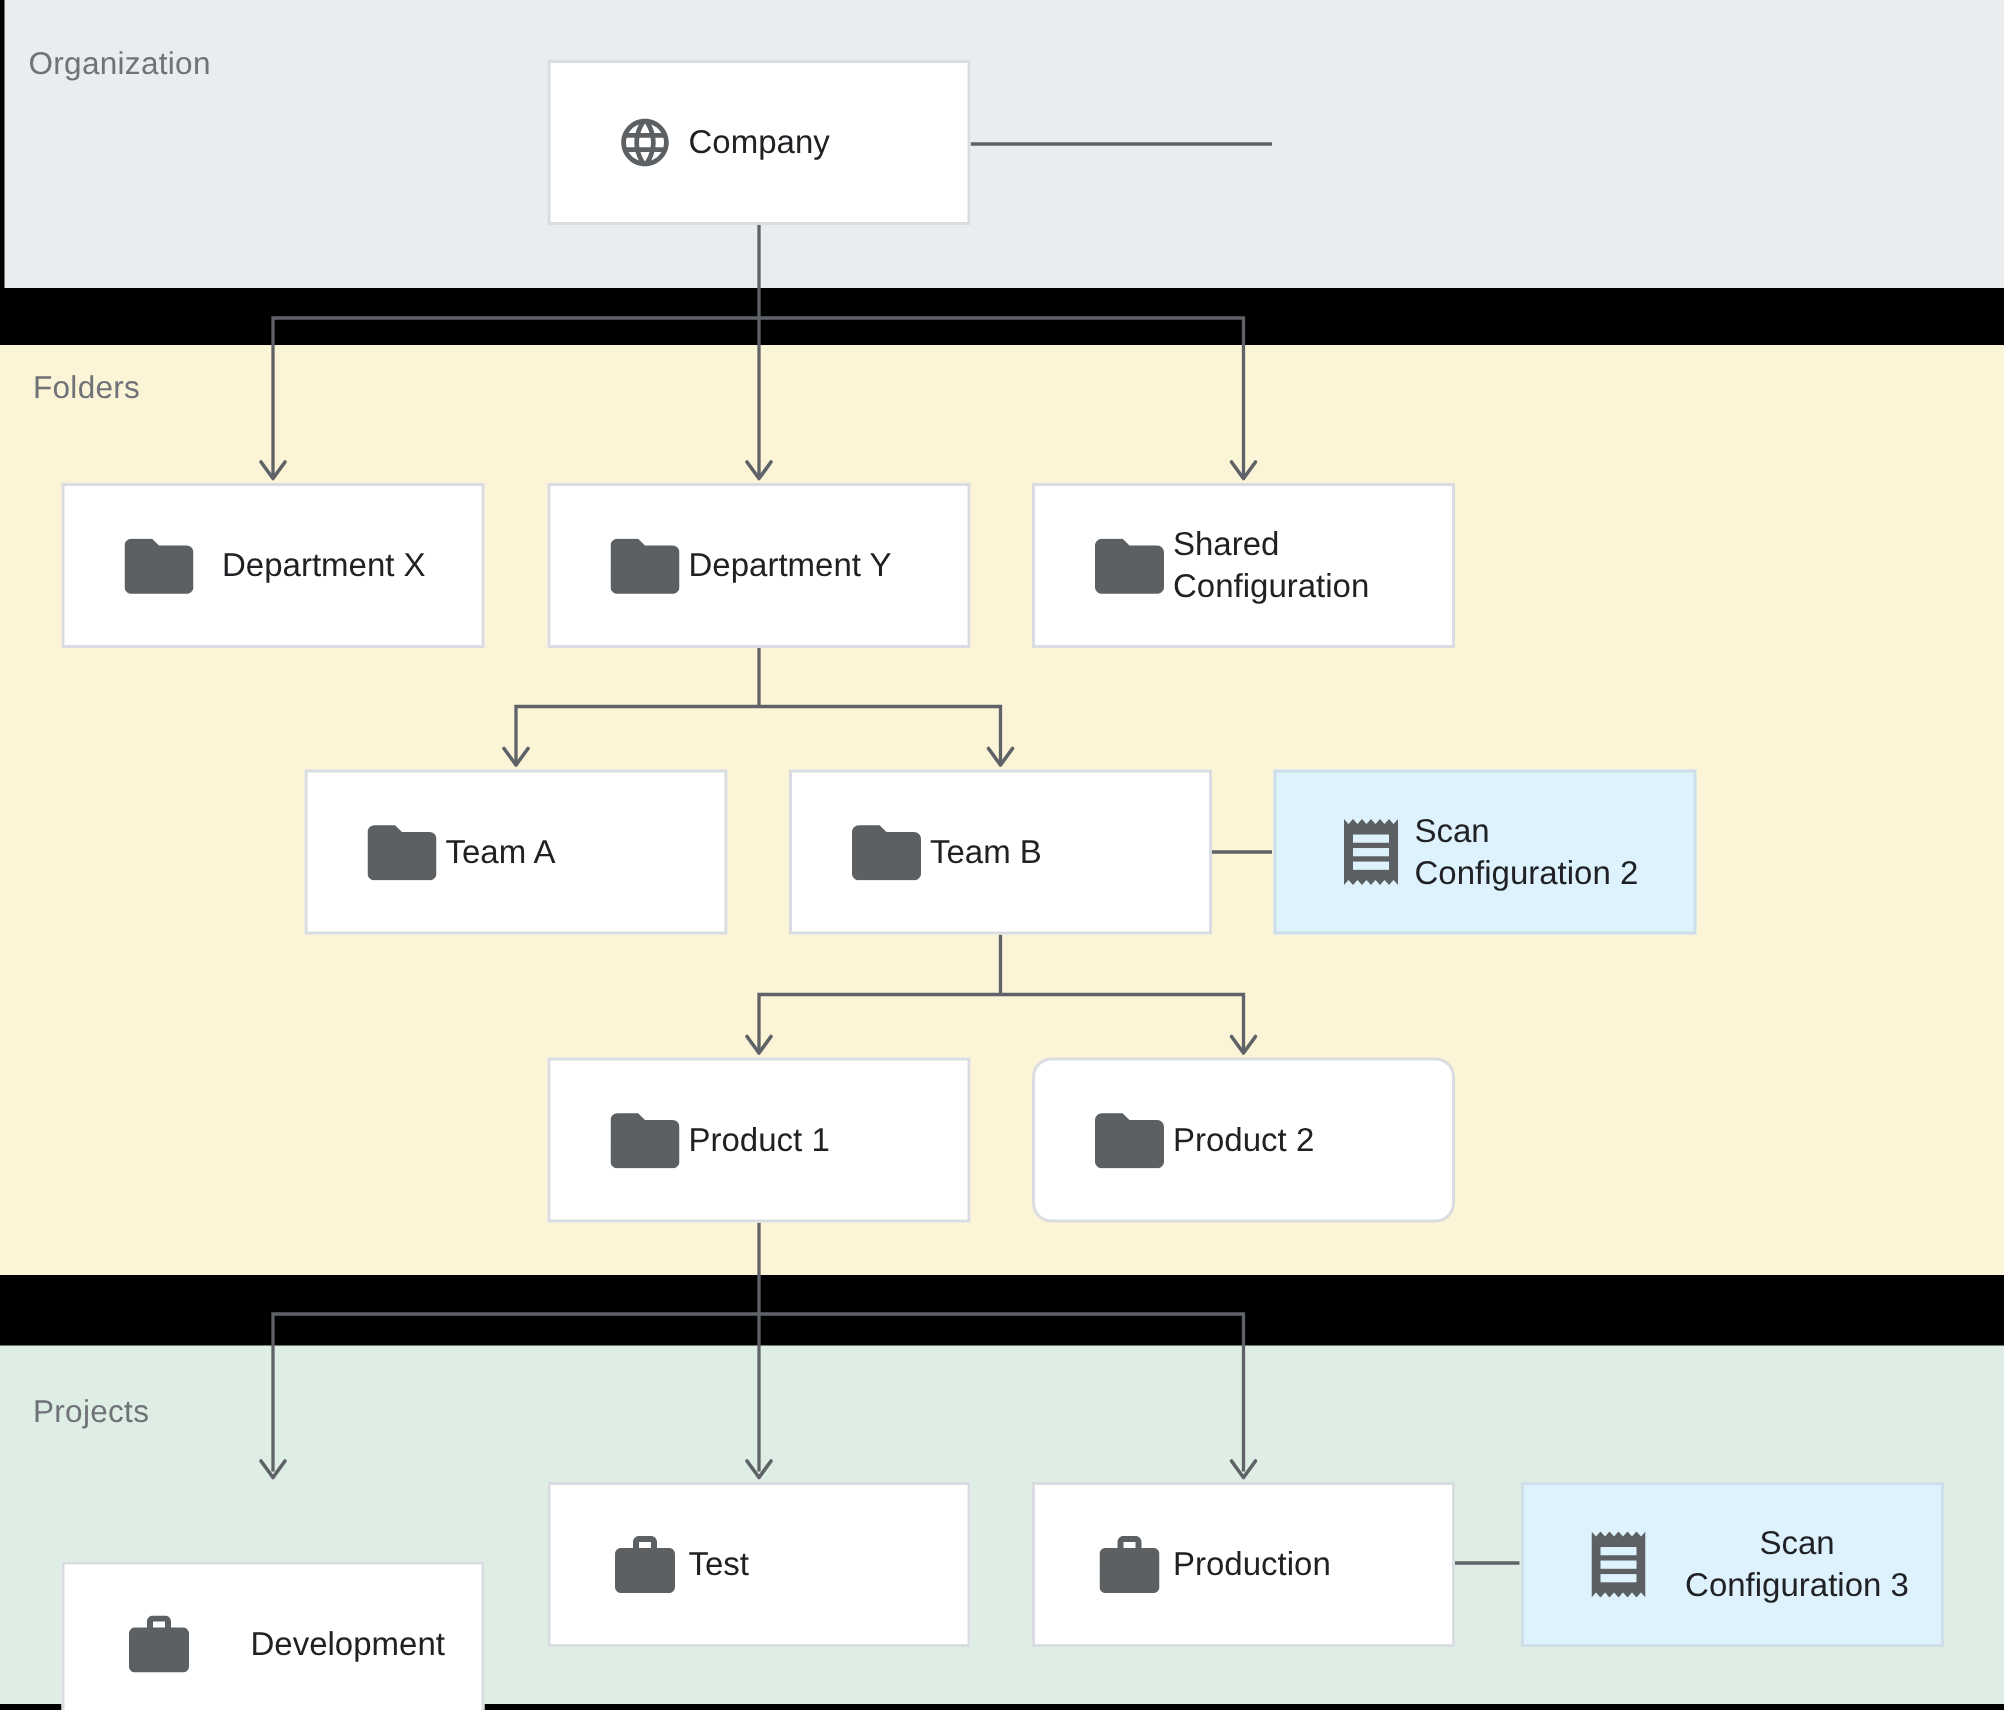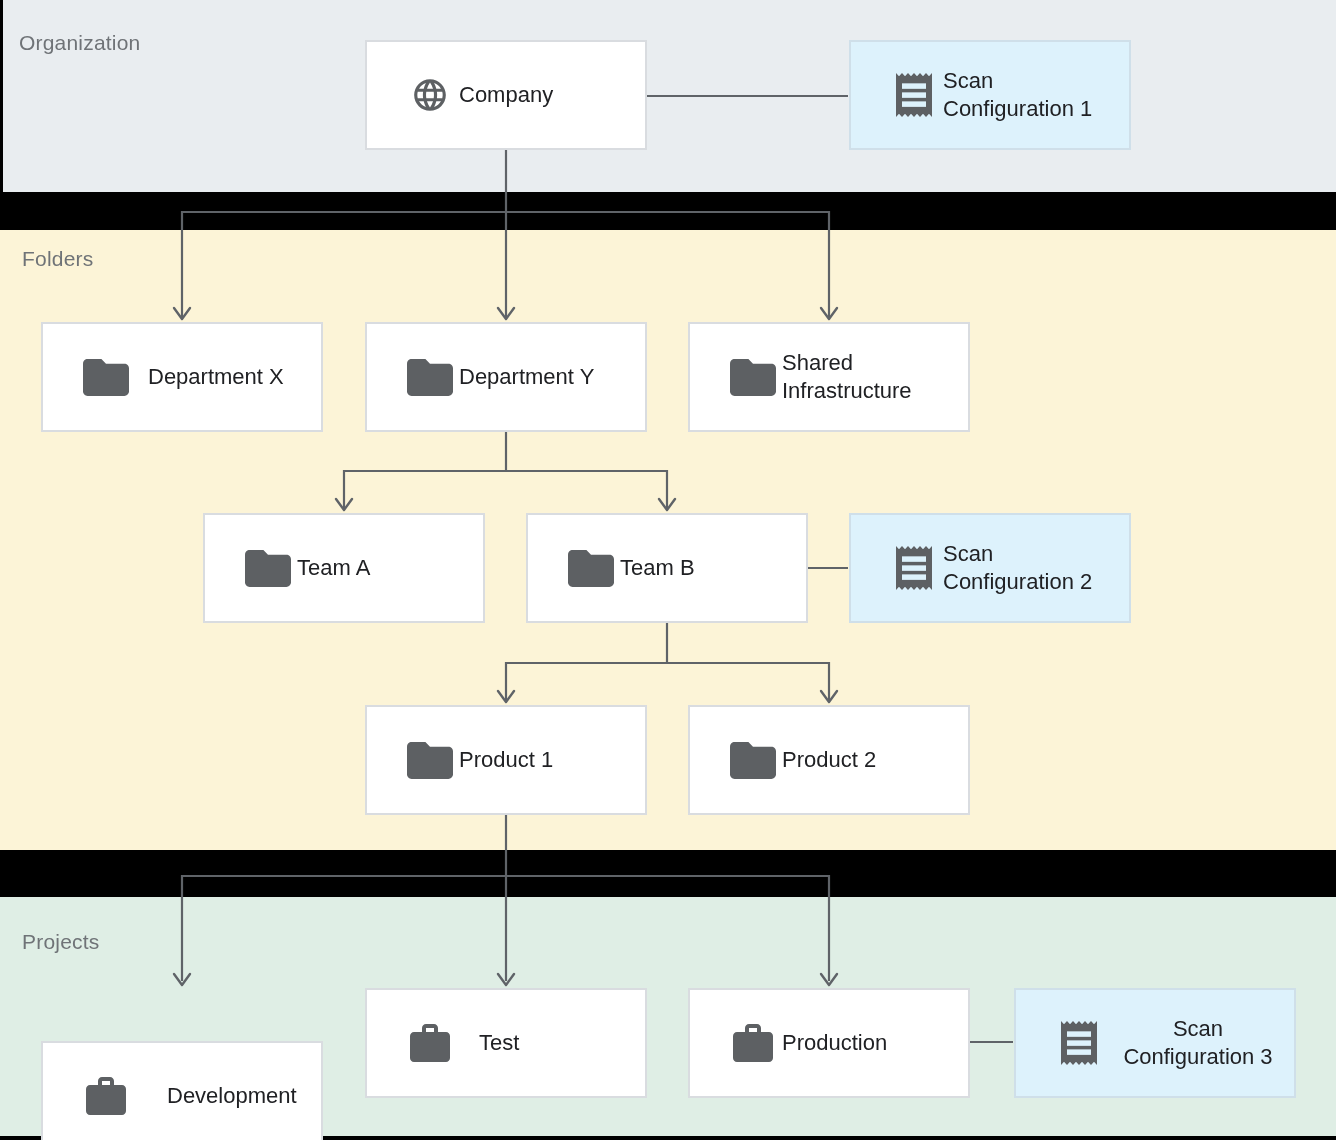--- a/index.html
+++ b/index.html
@@ -30,23 +30,23 @@
   
   .n-company{left:365px;top:40px;}
   .n-sc1{left:849px;top:40px;}
   .n-deptx{left:41px;top:322px;gap:13px;}
   .n-depty{left:365px;top:322px;}
   .n-sharedinfra{left:688px;top:322px;}
   .n-teama{left:203px;top:513px;}
   .n-teamb{left:526px;top:513px;}
   .n-sc2{left:849px;top:513px;}
   .n-product1{left:365px;top:705px;}
-  .n-product2{left:688px;top:705px;}
+  .n-product2{left:688px;top:705px;border-radius:13px;}
   .n-development{left:41px;top:1041px;gap:32px;}
-  .n-test{left:365px;top:988px;gap:20px;}
+  .n-test{left:365px;top:988px;}
   .n-production{left:688px;top:988px;}
   .n-sc3{left:1014px;top:988px;text-align:center;}
   #connectors{position:absolute;left:0;top:0;pointer-events:none;}
 </style>
 </head>
 <body>
 
 <div id="canvas">
 
   <div class="band band-organization"></div>
@@ -89,145 +89,132 @@
 
   <div class="node n-company">
     <span class="icon">
       <svg width="38" height="38" viewBox="0 0 24 24" fill="#5d6063">
           <path d="M11.99 2C6.47 2 2 6.48 2 12s4.47 10 9.99 10C17.52 22 22 17.52 22 12S17.52 2 11.99 2zm6.93 6h-2.95c-.32-1.25-.78-2.45-1.38-3.56 1.84.63 3.37 1.91 4.33 3.56zM12 4.04c.83 1.2 1.48 2.53 1.91 3.96h-3.82c.43-1.43 1.08-2.76 1.91-3.96zM4.26 14C4.1 13.36 4 12.69 4 12s.1-1.36.26-2h3.38c-.08.66-.14 1.32-.14 2 0 .68.06 1.34.14 2H4.26zm.82 2h2.95c.32 1.25.78 2.45 1.38 3.56-1.84-.63-3.37-1.9-4.33-3.56zm2.95-8H5.08c.96-1.66 2.49-2.93 4.33-3.56C8.81 5.55 8.35 6.75 8.03 8zM12 19.96c-.83-1.2-1.48-2.53-1.91-3.96h3.82c-.43 1.43-1.08 2.76-1.91 3.96zM14.34 14H9.66c-.09-.66-.16-1.32-.16-2 0-.68.07-1.35.16-2h4.68c.09.65.16 1.32.16 2 0 .68-.07 1.34-.16 2zm.25 5.56c.6-1.11 1.06-2.31 1.38-3.56h2.95c-.96 1.65-2.49 2.93-4.33 3.56zM16.36 14c.08-.66.14-1.32.14-2 0-.68-.06-1.34-.14-2h3.38c.16.64.26 1.31.26 2s-.1 1.36-.26 2h-3.38z"></path>
         </svg>
     </span>
     <span class="label">Company</span>
   </div>
 
-  <div class="node scan n-sc1">
+
+  <div class="node n-deptx">
+    <span class="icon">
+      <svg width="46" height="37" viewBox="2 4 20 16">
+          <path fill="#5d6063" d="M10 4H4c-1.1 0-1.99.9-1.99 2L2 18c0 1.1.9 2 2 2h16c1.1 0 2-.9 2-2V8c0-1.1-.9-2-2-2h-8l-2-2z"></path>
+        </svg>
+    </span>
+    <span class="label">Department X</span>
+  </div>
+
+  <div class="node n-depty">
+    <span class="icon">
+      <svg width="46" height="37" viewBox="2 4 20 16">
+          <path fill="#5d6063" d="M10 4H4c-1.1 0-1.99.9-1.99 2L2 18c0 1.1.9 2 2 2h16c1.1 0 2-.9 2-2V8c0-1.1-.9-2-2-2h-8l-2-2z"></path>
+        </svg>
+    </span>
+    <span class="label">Department Y</span>
+  </div>
+
+  <div class="node n-sharedinfra">
+    <span class="icon">
+      <svg width="46" height="37" viewBox="2 4 20 16">
+          <path fill="#5d6063" d="M10 4H4c-1.1 0-1.99.9-1.99 2L2 18c0 1.1.9 2 2 2h16c1.1 0 2-.9 2-2V8c0-1.1-.9-2-2-2h-8l-2-2z"></path>
+        </svg>
+    </span>
+    <span class="label">Shared Configuration</span>
+  </div>
+
+  <div class="node n-teama">
+    <span class="icon">
+      <svg width="46" height="37" viewBox="2 4 20 16">
+          <path fill="#5d6063" d="M10 4H4c-1.1 0-1.99.9-1.99 2L2 18c0 1.1.9 2 2 2h16c1.1 0 2-.9 2-2V8c0-1.1-.9-2-2-2h-8l-2-2z"></path>
+        </svg>
+    </span>
+    <span class="label">Team A</span>
+  </div>
+
+  <div class="node n-teamb">
+    <span class="icon">
+      <svg width="46" height="37" viewBox="2 4 20 16">
+          <path fill="#5d6063" d="M10 4H4c-1.1 0-1.99.9-1.99 2L2 18c0 1.1.9 2 2 2h16c1.1 0 2-.9 2-2V8c0-1.1-.9-2-2-2h-8l-2-2z"></path>
+        </svg>
+    </span>
+    <span class="label">Team B</span>
+  </div>
+
+  <div class="node scan n-sc2">
     <span class="icon">
       <svg width="36" height="44" viewBox="3 2 18 20" preserveAspectRatio="none">
           <path fill="#5d6063" d="M19.5 3.5 18 2l-1.5 1.5L15 2l-1.5 1.5L12 2l-1.5 1.5L9 2 7.5 3.5 6 2 4.5 3.5 3 2v20l1.5-1.5L6 22l1.5-1.5L9 22l1.5-1.5L12 22l1.5-1.5L15 22l1.5-1.5L18 22l1.5-1.5L21 22V2l-1.5 1.5z"></path>
           <g fill="#ddf2fc">
             <rect x="6" y="6.7" width="12" height="2.5"></rect>
             <rect x="6" y="10.8" width="12" height="2.5"></rect>
             <rect x="6" y="14.9" width="12" height="2.5"></rect>
           </g>
         </svg>
     </span>
-    <span class="label">Scan Configuration 1</span>
-  </div>
-
-  <div class="node n-deptx">
-    <span class="icon">
-      <svg width="46" height="37" viewBox="2 4 20 16">
-          <path fill="#5d6063" d="M10 4H4c-1.1 0-1.99.9-1.99 2L2 18c0 1.1.9 2 2 2h16c1.1 0 2-.9 2-2V8c0-1.1-.9-2-2-2h-8l-2-2z"></path>
-        </svg>
-    </span>
-    <span class="label">Department X</span>
-  </div>
-
-  <div class="node n-depty">
-    <span class="icon">
-      <svg width="46" height="37" viewBox="2 4 20 16">
-          <path fill="#5d6063" d="M10 4H4c-1.1 0-1.99.9-1.99 2L2 18c0 1.1.9 2 2 2h16c1.1 0 2-.9 2-2V8c0-1.1-.9-2-2-2h-8l-2-2z"></path>
-        </svg>
-    </span>
-    <span class="label">Department Y</span>
-  </div>
-
-  <div class="node n-sharedinfra">
-    <span class="icon">
-      <svg width="46" height="37" viewBox="2 4 20 16">
-          <path fill="#5d6063" d="M10 4H4c-1.1 0-1.99.9-1.99 2L2 18c0 1.1.9 2 2 2h16c1.1 0 2-.9 2-2V8c0-1.1-.9-2-2-2h-8l-2-2z"></path>
-        </svg>
-    </span>
-    <span class="label">Shared Infrastructure</span>
-  </div>
-
-  <div class="node n-teama">
-    <span class="icon">
-      <svg width="46" height="37" viewBox="2 4 20 16">
-          <path fill="#5d6063" d="M10 4H4c-1.1 0-1.99.9-1.99 2L2 18c0 1.1.9 2 2 2h16c1.1 0 2-.9 2-2V8c0-1.1-.9-2-2-2h-8l-2-2z"></path>
-        </svg>
-    </span>
-    <span class="label">Team A</span>
-  </div>
-
-  <div class="node n-teamb">
-    <span class="icon">
-      <svg width="46" height="37" viewBox="2 4 20 16">
-          <path fill="#5d6063" d="M10 4H4c-1.1 0-1.99.9-1.99 2L2 18c0 1.1.9 2 2 2h16c1.1 0 2-.9 2-2V8c0-1.1-.9-2-2-2h-8l-2-2z"></path>
-        </svg>
-    </span>
-    <span class="label">Team B</span>
-  </div>
-
-  <div class="node scan n-sc2">
+    <span class="label">Scan Configuration 2</span>
+  </div>
+
+  <div class="node n-product1">
+    <span class="icon">
+      <svg width="46" height="37" viewBox="2 4 20 16">
+          <path fill="#5d6063" d="M10 4H4c-1.1 0-1.99.9-1.99 2L2 18c0 1.1.9 2 2 2h16c1.1 0 2-.9 2-2V8c0-1.1-.9-2-2-2h-8l-2-2z"></path>
+        </svg>
+    </span>
+    <span class="label">Product 1</span>
+  </div>
+
+  <div class="node n-product2">
+    <span class="icon">
+      <svg width="46" height="37" viewBox="2 4 20 16">
+          <path fill="#5d6063" d="M10 4H4c-1.1 0-1.99.9-1.99 2L2 18c0 1.1.9 2 2 2h16c1.1 0 2-.9 2-2V8c0-1.1-.9-2-2-2h-8l-2-2z"></path>
+        </svg>
+    </span>
+    <span class="label">Product 2</span>
+  </div>
+
+  <div class="node n-development">
+    <span class="icon">
+      <svg width="40" height="38" viewBox="2 2 20 19">
+          <path fill="#5d6063" d="M20 6h-4V4c0-1.11-.89-2-2-2h-4c-1.11 0-2 .89-2 2v2H4c-1.11 0-1.99.89-1.99 2L2 19c0 1.11.89 2 2 2h16c1.11 0 2-.89 2-2V8c0-1.11-.89-2-2-2zm-6 0h-4V4h4v2z"></path>
+        </svg>
+    </span>
+    <span class="label">Development</span>
+  </div>
+
+  <div class="node n-test">
+    <span class="icon">
+      <svg width="40" height="38" viewBox="2 2 20 19">
+          <path fill="#5d6063" d="M20 6h-4V4c0-1.11-.89-2-2-2h-4c-1.11 0-2 .89-2 2v2H4c-1.11 0-1.99.89-1.99 2L2 19c0 1.11.89 2 2 2h16c1.11 0 2-.89 2-2V8c0-1.11-.89-2-2-2zm-6 0h-4V4h4v2z"></path>
+        </svg>
+    </span>
+    <span class="label">Test</span>
+  </div>
+
+  <div class="node n-production">
+    <span class="icon">
+      <svg width="40" height="38" viewBox="2 2 20 19">
+          <path fill="#5d6063" d="M20 6h-4V4c0-1.11-.89-2-2-2h-4c-1.11 0-2 .89-2 2v2H4c-1.11 0-1.99.89-1.99 2L2 19c0 1.11.89 2 2 2h16c1.11 0 2-.89 2-2V8c0-1.11-.89-2-2-2zm-6 0h-4V4h4v2z"></path>
+        </svg>
+    </span>
+    <span class="label">Production</span>
+  </div>
+
+  <div class="node scan n-sc3">
     <span class="icon">
       <svg width="36" height="44" viewBox="3 2 18 20" preserveAspectRatio="none">
           <path fill="#5d6063" d="M19.5 3.5 18 2l-1.5 1.5L15 2l-1.5 1.5L12 2l-1.5 1.5L9 2 7.5 3.5 6 2 4.5 3.5 3 2v20l1.5-1.5L6 22l1.5-1.5L9 22l1.5-1.5L12 22l1.5-1.5L15 22l1.5-1.5L18 22l1.5-1.5L21 22V2l-1.5 1.5z"></path>
           <g fill="#ddf2fc">
             <rect x="6" y="6.7" width="12" height="2.5"></rect>
             <rect x="6" y="10.8" width="12" height="2.5"></rect>
             <rect x="6" y="14.9" width="12" height="2.5"></rect>
           </g>
         </svg>
     </span>
-    <span class="label">Scan Configuration 2</span>
-  </div>
-
-  <div class="node n-product1">
-    <span class="icon">
-      <svg width="46" height="37" viewBox="2 4 20 16">
-          <path fill="#5d6063" d="M10 4H4c-1.1 0-1.99.9-1.99 2L2 18c0 1.1.9 2 2 2h16c1.1 0 2-.9 2-2V8c0-1.1-.9-2-2-2h-8l-2-2z"></path>
-        </svg>
-    </span>
-    <span class="label">Product 1</span>
-  </div>
-
-  <div class="node n-product2">
-    <span class="icon">
-      <svg width="46" height="37" viewBox="2 4 20 16">
-          <path fill="#5d6063" d="M10 4H4c-1.1 0-1.99.9-1.99 2L2 18c0 1.1.9 2 2 2h16c1.1 0 2-.9 2-2V8c0-1.1-.9-2-2-2h-8l-2-2z"></path>
-        </svg>
-    </span>
-    <span class="label">Product 2</span>
-  </div>
-
-  <div class="node n-development">
-    <span class="icon">
-      <svg width="40" height="38" viewBox="2 2 20 19">
-          <path fill="#5d6063" d="M20 6h-4V4c0-1.11-.89-2-2-2h-4c-1.11 0-2 .89-2 2v2H4c-1.11 0-1.99.89-1.99 2L2 19c0 1.11.89 2 2 2h16c1.11 0 2-.89 2-2V8c0-1.11-.89-2-2-2zm-6 0h-4V4h4v2z"></path>
-        </svg>
-    </span>
-    <span class="label">Development</span>
-  </div>
-
-  <div class="node n-test">
-    <span class="icon">
-      <svg width="40" height="38" viewBox="2 2 20 19">
-          <path fill="#5d6063" d="M20 6h-4V4c0-1.11-.89-2-2-2h-4c-1.11 0-2 .89-2 2v2H4c-1.11 0-1.99.89-1.99 2L2 19c0 1.11.89 2 2 2h16c1.11 0 2-.89 2-2V8c0-1.11-.89-2-2-2zm-6 0h-4V4h4v2z"></path>
-        </svg>
-    </span>
-    <span class="label">Test</span>
-  </div>
-
-  <div class="node n-production">
-    <span class="icon">
-      <svg width="40" height="38" viewBox="2 2 20 19">
-          <path fill="#5d6063" d="M20 6h-4V4c0-1.11-.89-2-2-2h-4c-1.11 0-2 .89-2 2v2H4c-1.11 0-1.99.89-1.99 2L2 19c0 1.11.89 2 2 2h16c1.11 0 2-.89 2-2V8c0-1.11-.89-2-2-2zm-6 0h-4V4h4v2z"></path>
-        </svg>
-    </span>
-    <span class="label">Production</span>
-  </div>
-
-  <div class="node scan n-sc3">
-    <span class="icon">
-      <svg width="36" height="44" viewBox="3 2 18 20" preserveAspectRatio="none">
-          <path fill="#5d6063" d="M19.5 3.5 18 2l-1.5 1.5L15 2l-1.5 1.5L12 2l-1.5 1.5L9 2 7.5 3.5 6 2 4.5 3.5 3 2v20l1.5-1.5L6 22l1.5-1.5L9 22l1.5-1.5L12 22l1.5-1.5L15 22l1.5-1.5L18 22l1.5-1.5L21 22V2l-1.5 1.5z"></path>
-          <g fill="#ddf2fc">
-            <rect x="6" y="6.7" width="12" height="2.5"></rect>
-            <rect x="6" y="10.8" width="12" height="2.5"></rect>
-            <rect x="6" y="14.9" width="12" height="2.5"></rect>
-          </g>
-        </svg>
-    </span>
     <span class="label">Scan Configuration 3</span>
   </div>
 
 </div>
 
 </body></html>

